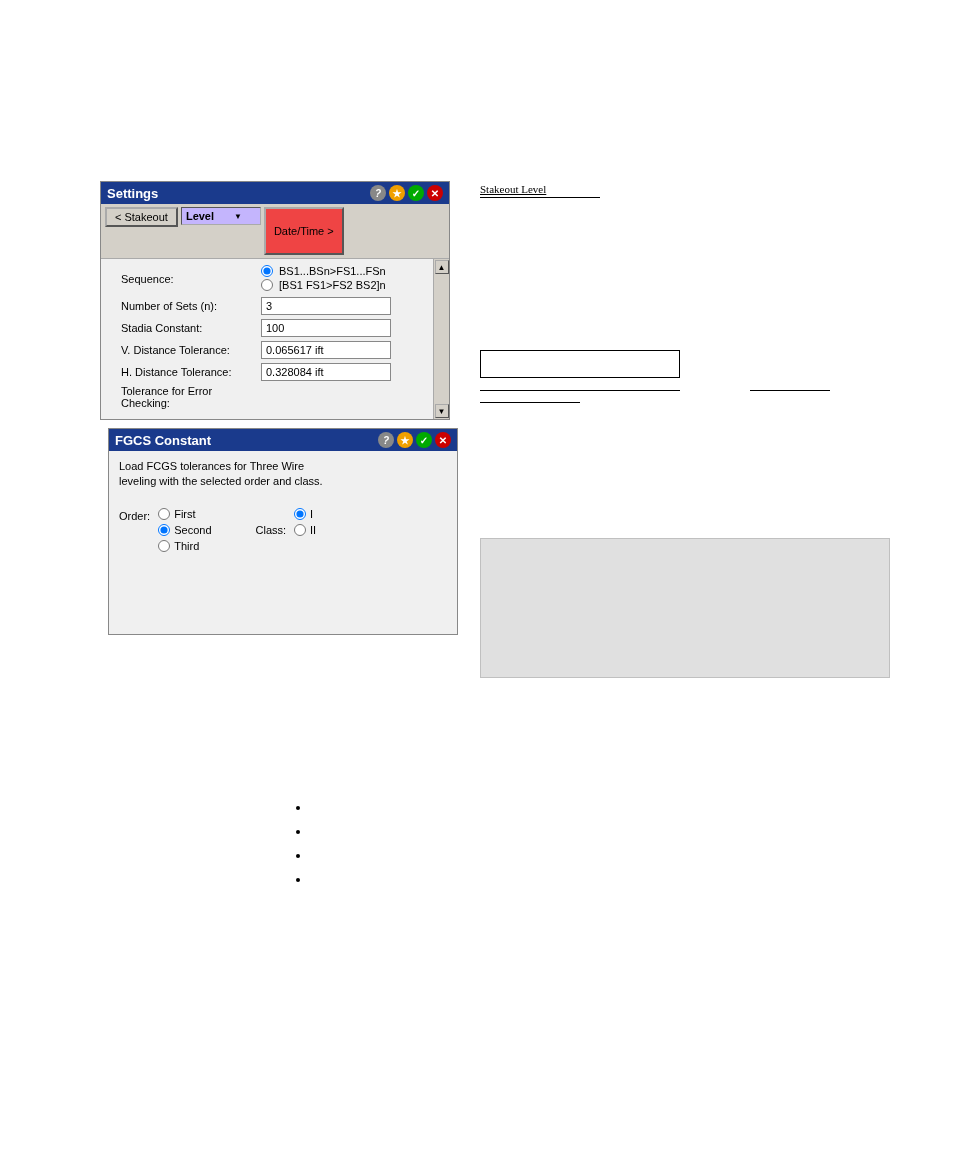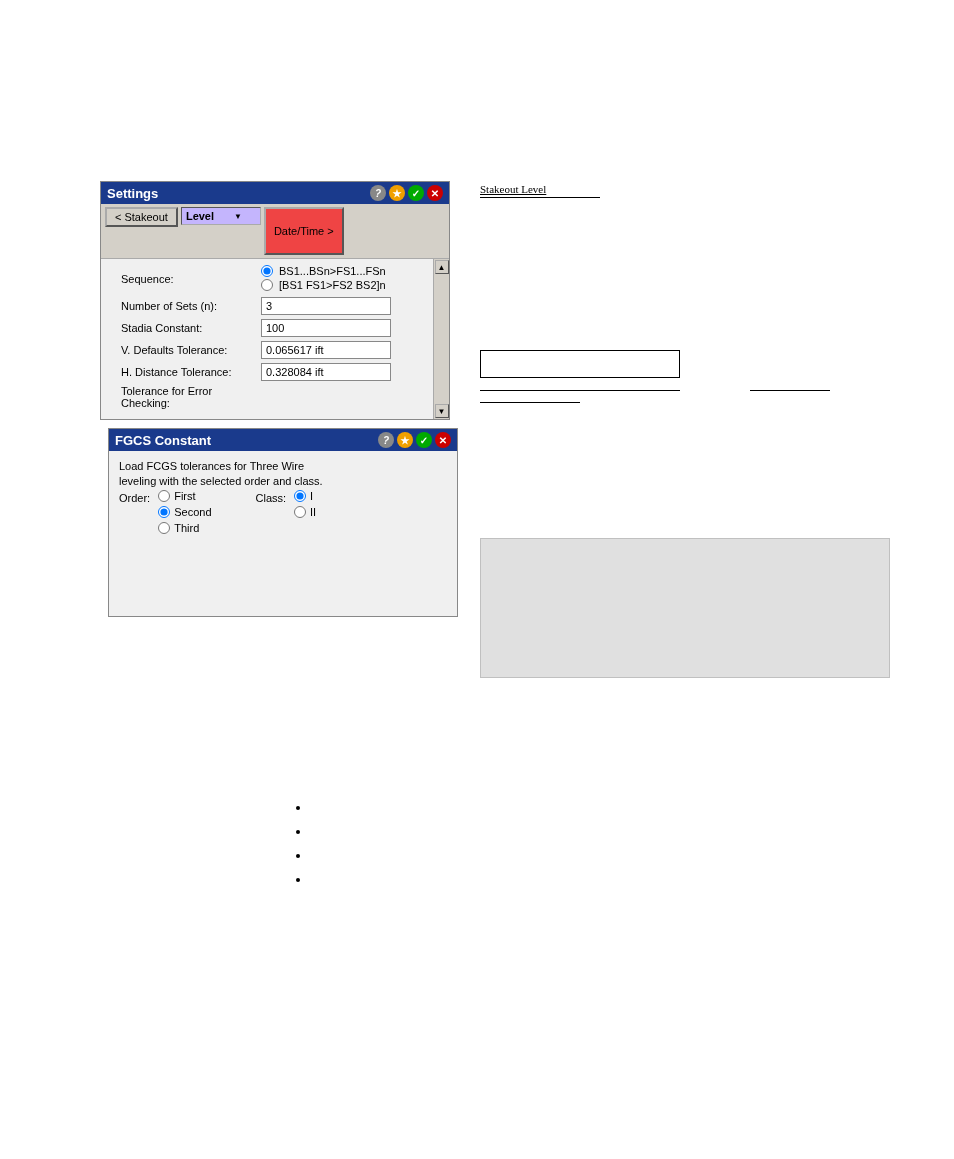--- a/index.html
+++ b/index.html
@@ -138,21 +138,21 @@
 
     
     .fgcs-content {
       padding: 8px 10px;
       background: #f0f0f0;
     }
 
     .fgcs-description {
       font-size: 11px;
       line-height: 1.4;
-      margin-bottom: 0;
+      margin-bottom: 18px;
     }
 
     .fgcs-order-class {
       display: flex;
       gap: 44px;
       font-size: 11px;
     }
 
     .radio-row {
       display: flex;
@@ -207,21 +207,21 @@
         <span class="settings-label">Number of Sets (n):</span>
         <input type="text" class="settings-input" value="3" style="">
       </div>
 
       <div class="settings-row">
         <span class="settings-label">Stadia Constant:</span>
         <input type="text" class="settings-input" value="100" style="">
       </div>
 
       <div class="settings-row">
-        <span class="settings-label">V. Defaults Tolerance:</span>
+        <span class="settings-label">V. Distance Tolerance:</span>
         <input type="text" class="settings-input" value="0.065617 ift" style="">
       </div>
 
       <div class="settings-row">
         <span class="settings-label">H. Distance Tolerance:</span>
         <input type="text" class="settings-input" value="0.328084 ift" style="">
       </div>
 
       <div class="settings-row">
         <span class="settings-label">Tolerance for Error Checking:</span>
@@ -270,21 +270,21 @@
             <div class="radio-row">
               <input type="radio" name="order" class="radio-input" style="">
               <span>Third</span>
             </div>
           </div>
         </div>
       </div>
 
       <div>
         <div style="display:flex; align-items:flex-start; gap: 8px;">
-          <span style="font-size:11px; margin-top: 2px;">Class:</span>
+          <span style="font-size:11px; margin-top: 16px;">Class:</span>
           <div>
             <div class="radio-row">
               <input type="radio" name="class" checked="" class="radio-input" style="">
               <span>I</span>
             </div>
             <div class="radio-row">
               <input type="radio" name="class" class="radio-input" style="">
               <span>II</span>
             </div>
           </div>

